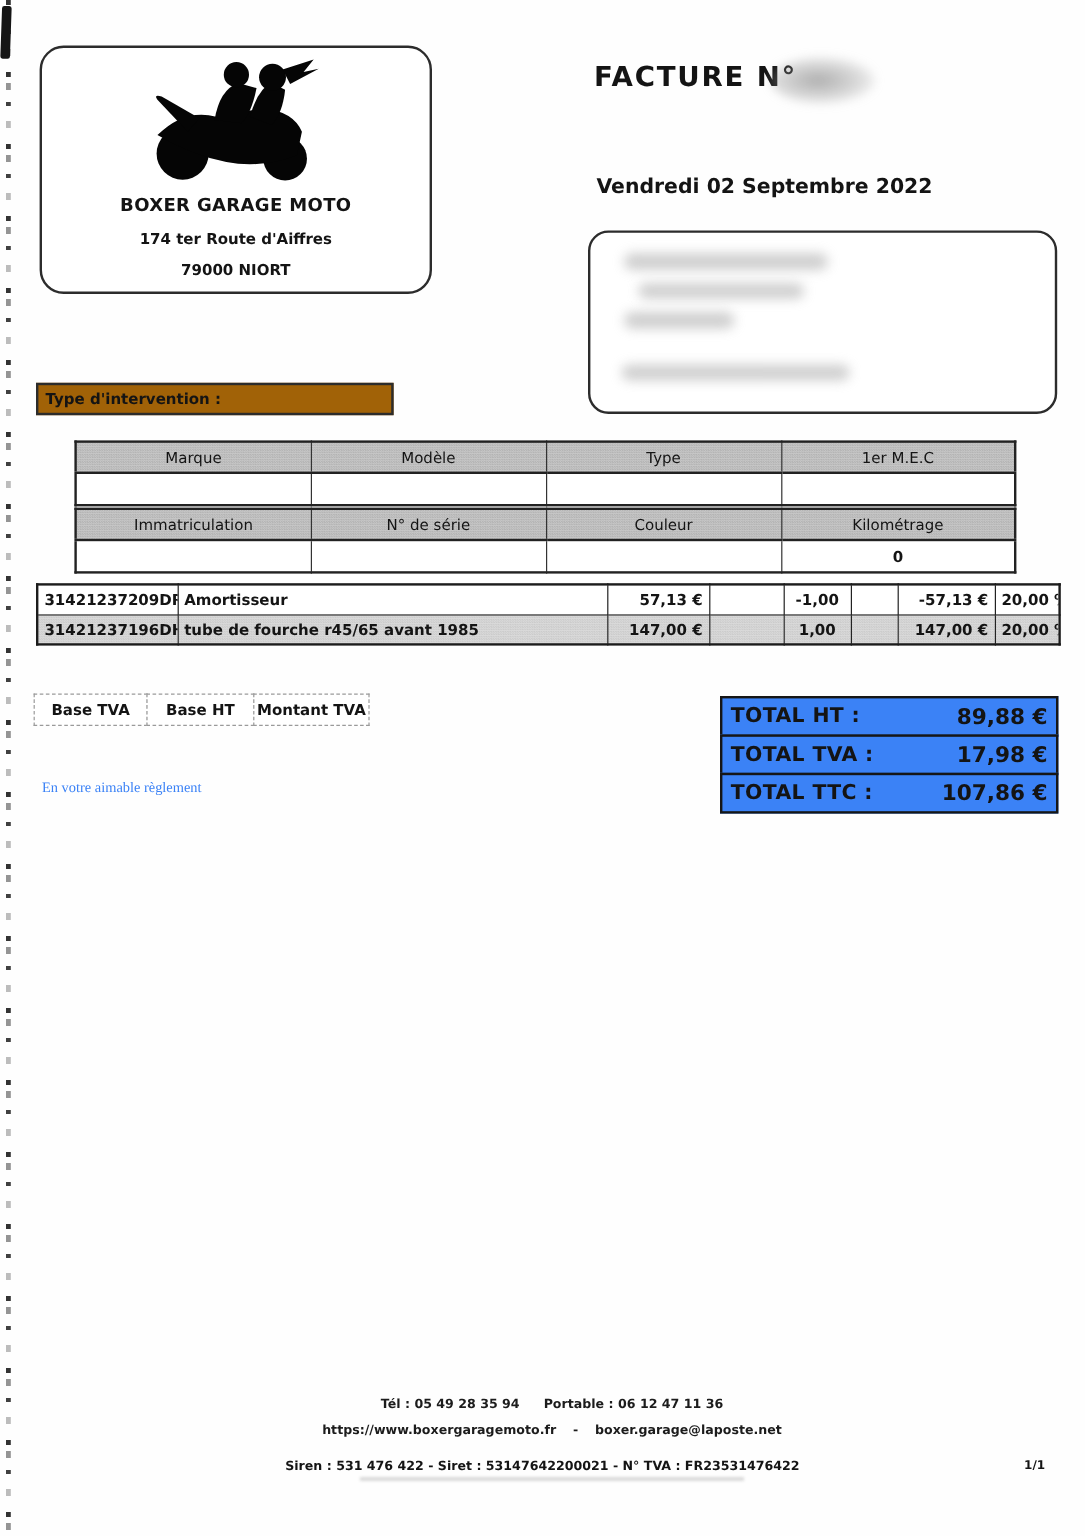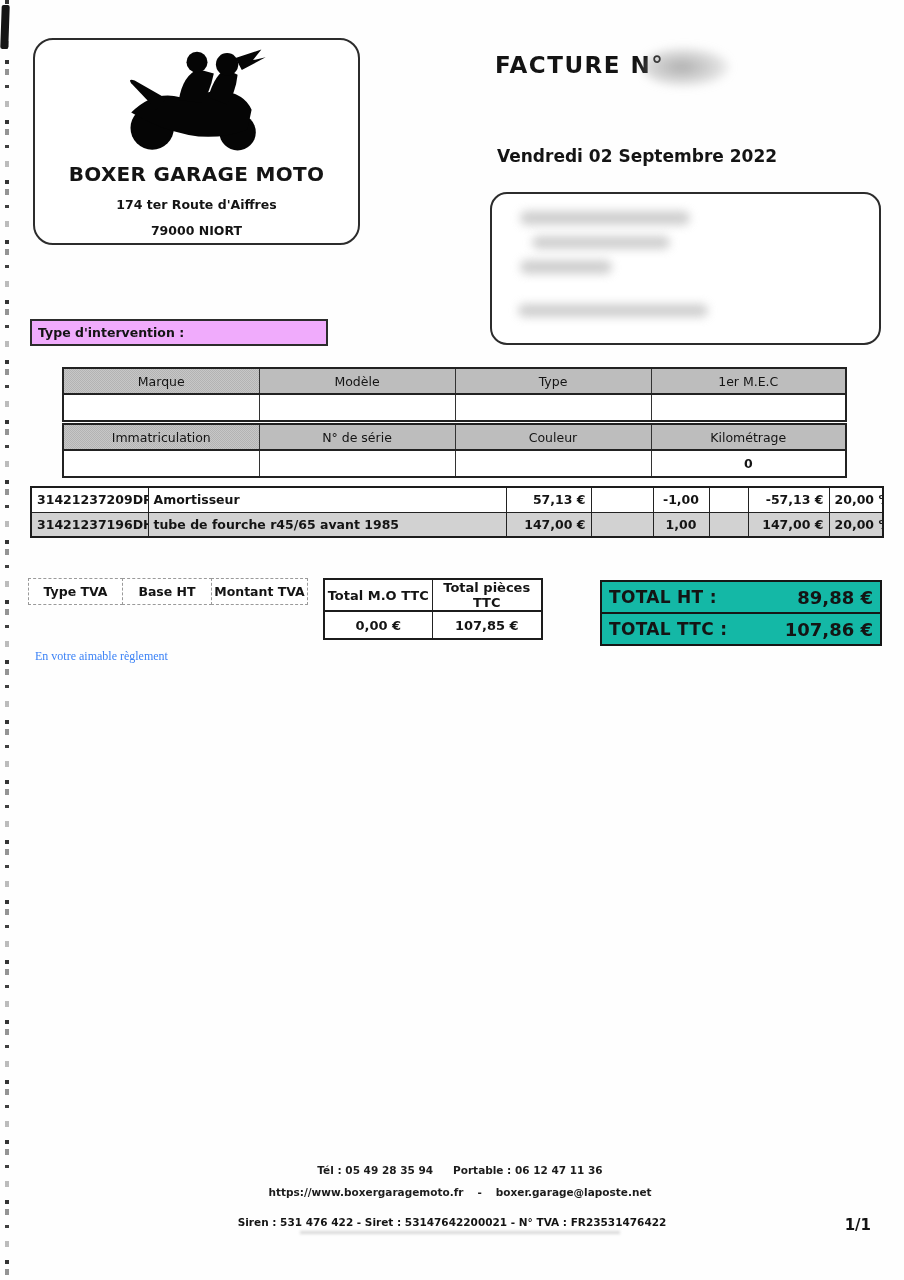--- a/index.html
+++ b/index.html
@@ -40,42 +40,42 @@
   .speckle-lite {
     background-color:#dadada;
     background-image: conic-gradient(rgba(0,0,0,.07) 25%, transparent 25% 50%, rgba(0,0,0,.07) 50% 75%, transparent 75%);
     background-size:2px 2px;
   }
 
   
   .logo-card { position:absolute; left:33px; top:38px; width:327px; height:207px;
     border:2px solid #2c2c2c; border-radius:20px; background:#fff; text-align:center; }
   .logo-art { margin-top:4px; }
-  .company-name { font-size:20px; font-weight:bold; letter-spacing:.3px; margin-top:2px; }
+  .company-name { font-size:15px; font-weight:bold; letter-spacing:.3px; margin-top:2px; }
   .company-addr { font-size:12.5px; font-weight:bold; margin-top:11px; }
 
   
   .invoice-title { position:absolute; left:495px; top:52px; font-size:23px; font-weight:bold; letter-spacing:1.5px; }
   .blur-blob { position:absolute; left:642px; top:47px; width:88px; height:40px;
     background: radial-gradient(ellipse at 45% 50%, rgba(110,110,110,.55), rgba(150,150,150,.30) 55%, rgba(190,190,190,0) 78%);
     filter: blur(4px); border-radius:50%; }
   .invoice-date { position:absolute; left:497px; top:107px; font-size:17px; font-weight:bold;margin-top:39px; }
 
   
   .customer-card { position:absolute; left:490px; top:192px; width:391px; height:153px;
     border:2px solid #2c2c2c; border-radius:17px; background:#fff; overflow:hidden; }
   .redact { position:absolute; background:#b5b5b5; filter:blur(5px); border-radius:7px; opacity:.65; }
   .redact.r1 { left:28px; top:17px;  width:170px; height:14px; }
   .redact.r2 { left:40px; top:42px;  width:138px; height:13px; }
   .redact.r3 { left:28px; top:66px;  width:92px;  height:14px; }
   .redact.r4 { left:26px; top:110px; width:190px; height:13px; }
 
   
   .intervention-box { position:absolute; left:30px; top:319px; width:298px; height:27px;
-    border:2px solid #2c2c2c; background:#f0abfc; font-size:12.5px; font-weight:bold;
+    border:2px solid #2c2c2c; background:#a16207; font-size:12.5px; font-weight:bold;
     line-height:23px; padding-left:6px; }
 
   
   table { border-collapse:collapse; }
   .veh-table { position:absolute; left:62px; width:783px; table-layout:fixed;
     border:2px solid #222; background:#fff; }
   .veh-table.t1 { top:367px; }
   .veh-table.t2 { top:423px; }
   .veh-table th { height:26px; font-size:12.5px; font-weight:normal; border:1px solid #333;
     border-bottom:2px solid #222; text-align:center; }
@@ -101,36 +101,36 @@
 
   
   .ttc-table { position:absolute; left:323px; top:578px; width:218px;
     border:2px solid #1c1c1c; background:#fff; table-layout:fixed; }
   .ttc-table th { height:29px; font-size:13px; font-weight:bold; border:1px solid #222;
     border-bottom:2px solid #1c1c1c; text-align:center; }
   .ttc-table td { height:28px; font-size:13px; font-weight:bold; border:1px solid #222; text-align:center; }
 
   
   .totals { position:absolute; left:600px; top:580px; width:282px; }
-  .total-row { height:34px; border:2px solid #161616; margin-top:-2px; background:#14b8a6;
+  .total-row { height:34px; border:2px solid #161616; margin-top:-2px; background:#3b82f6;
     display:flex; justify-content:space-between; align-items:center; padding:0 7px; }
   .total-row:first-child { margin-top:0; }
   .total-label { font-size:17px; font-weight:bold; letter-spacing:.3px; }
   .total-value { font-size:18px; font-weight:bold; }
 
   .closing-note { position:absolute; left:35px; top:649px; font-family:"Liberation Serif", serif;
     font-size:12px; color:#3b82f6;text-align:center; }
 
   
   .footer { position:absolute; left:0; top:1164px; width:904px; text-align:center;
     font-size:10.5px; font-weight:bold; color:#1c1c1c;padding-left:16px; }
   .footer .fline { margin-bottom:10px; }
   .footer .sep { display:inline-block; padding:0 14px; }
   .footer .sep2 { display:inline-block; padding:0 10px; }
-  .page-num { position:absolute; right:33px; top:1216px; font-size:15px; font-weight:bold;margin-left:29px; }
+  .page-num { position:absolute; right:33px; top:1216px; font-size:10px; font-weight:bold;margin-left:29px; }
   .legal-line { position:absolute; left:0; width:904px; top:1216px; text-align:center;
     font-size:10.5px; font-weight:bold; }
 </style>
 </head>
 <body>
 
 <div class="page">
 
   <div class="scan-strip"></div>
   <div class="scan-blot"></div>
@@ -245,48 +245,36 @@
       <td class="ac speckle-lite"></td>
       <td class="ac speckle-lite">1,00</td>
       <td class="ac speckle-lite"></td>
       <td class="ar speckle-lite">147,00 €</td>
       <td class="ar speckle-lite">20,00 %</td>
     </tr>
   </tbody>
     </table>
 
   <div class="tva-summary">
-    <div class="tva-cell c1">Type TVA</div>
+    <div class="tva-cell c1">Base TVA</div>
     <div class="tva-cell c2">Base HT</div>
     <div class="tva-cell c3">Montant TVA</div>
   </div>
 
-  <table class="ttc-table">
-    <colgroup>
-        <col style="width:108px">
-        <col style="width:110px">
-      </colgroup>
-    <tbody>
-        <tr>
-      <th>Total M.O TTC</th>
-      <th>Total pièces TTC</th>
-    </tr>
-    <tr>
-      <td>0,00 €</td>
-      <td>107,85 €</td>
-    </tr>
-  </tbody>
-    </table>
 
   <div class="totals">
     <div class="total-row">
       <span class="total-label">TOTAL HT :</span>
       <span class="total-value">89,88 €</span>
     </div>
     <div class="total-row">
+      <span class="total-label">TOTAL TVA :</span>
+      <span class="total-value">17,98 €</span>
+    </div>
+    <div class="total-row">
       <span class="total-label">TOTAL TTC :</span>
       <span class="total-value">107,86 €</span>
     </div>
   </div>
 
   <div class="closing-note">En votre aimable règlement</div>
 
   <div class="footer">
     <div class="fline">
       <span>Tél : 05 49 28 35 94</span><span class="sep2"></span><span>Portable : 06 12 47 11 36</span>

